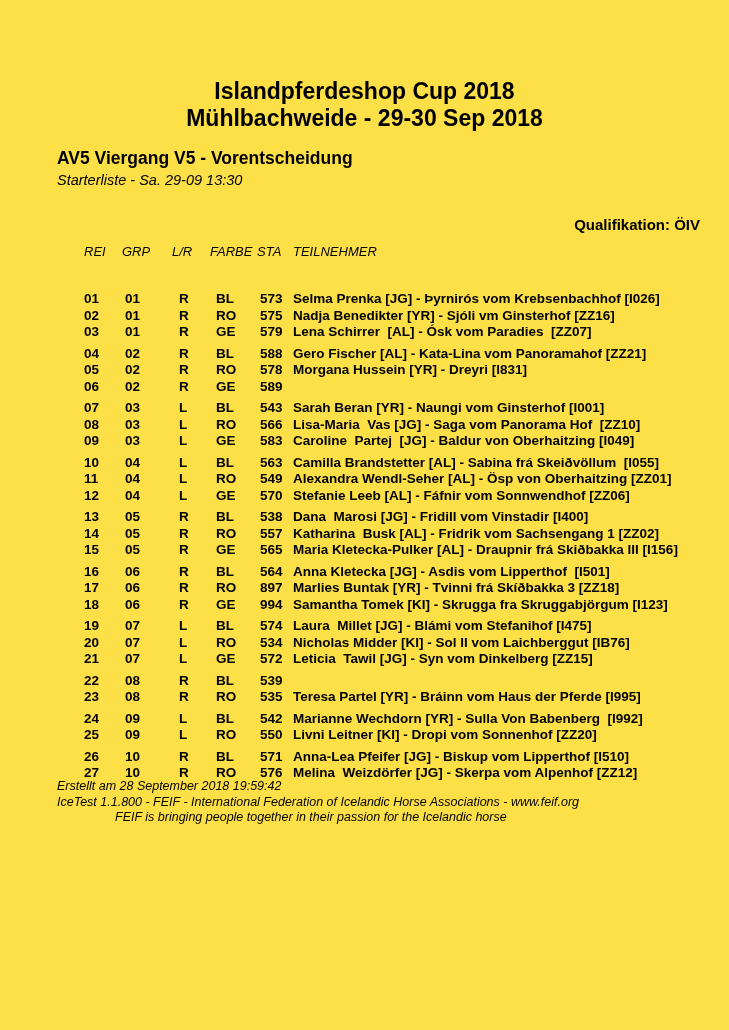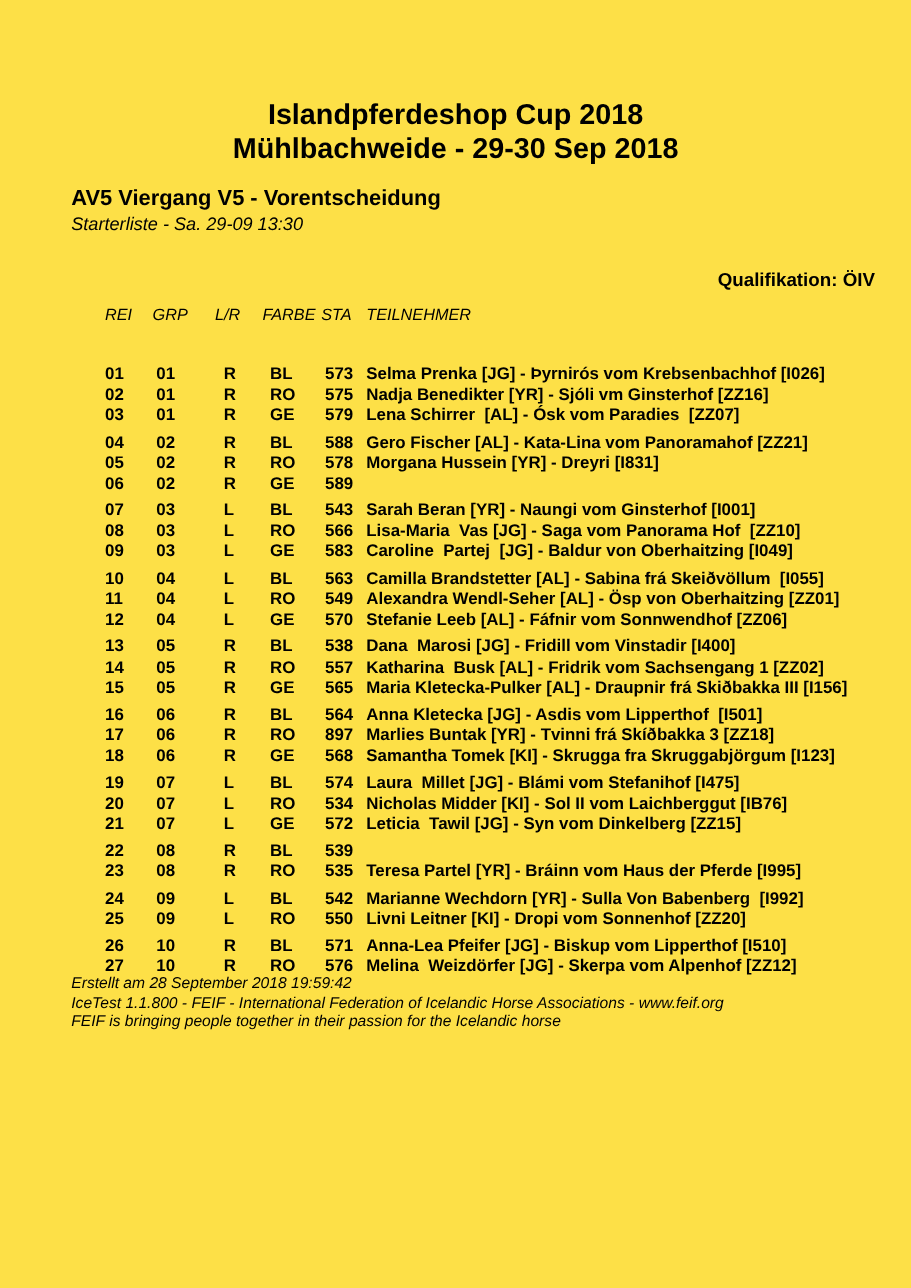--- a/index.html
+++ b/index.html
@@ -68,21 +68,21 @@
   .cell-lr   { padding-left: 7px; }
   .cell-farbe{ padding-left: 6px; }
   .cell-sta  { padding-left: 3px; }
   .footer {
     position: absolute;
     top: 779px; left: 57px; right: 30px;
     font-style: italic;
     font-size: 12.5px;
     line-height: 15.5px;
   }
-  .footer-line3 { }
+  .footer-line3 { margin-left: 58px; }
 </style>
 </head>
 <body>
 
 <div class="page">
 
   <div class="title-block">
     <div>Islandpferdeshop Cup 2018</div>
     <div>Mühlbachweide - 29-30 Sep 2018</div>
   </div>
@@ -245,21 +245,21 @@
           <span class="cell cell-lr">R</span>
           <span class="cell cell-farbe">RO</span>
           <span class="cell cell-sta">897</span>
           <span class="cell cell-teilnehmer">Marlies Buntak [YR] - Tvinni frá Skíðbakka 3 [ZZ18]</span>
         </div>
         <div class="row grid-row">
           <span class="cell cell-rei">18</span>
           <span class="cell cell-grp">06</span>
           <span class="cell cell-lr">R</span>
           <span class="cell cell-farbe">GE</span>
-          <span class="cell cell-sta">568</span>
+          <span class="cell cell-sta">994</span>
           <span class="cell cell-teilnehmer">Samantha Tomek [KI] - Skrugga fra Skruggabjörgum [I123]</span>
         </div>
       </div>
       <div class="group">
         <div class="row grid-row">
           <span class="cell cell-rei">19</span>
           <span class="cell cell-grp">07</span>
           <span class="cell cell-lr">L</span>
           <span class="cell cell-farbe">BL</span>
           <span class="cell cell-sta">574</span>

